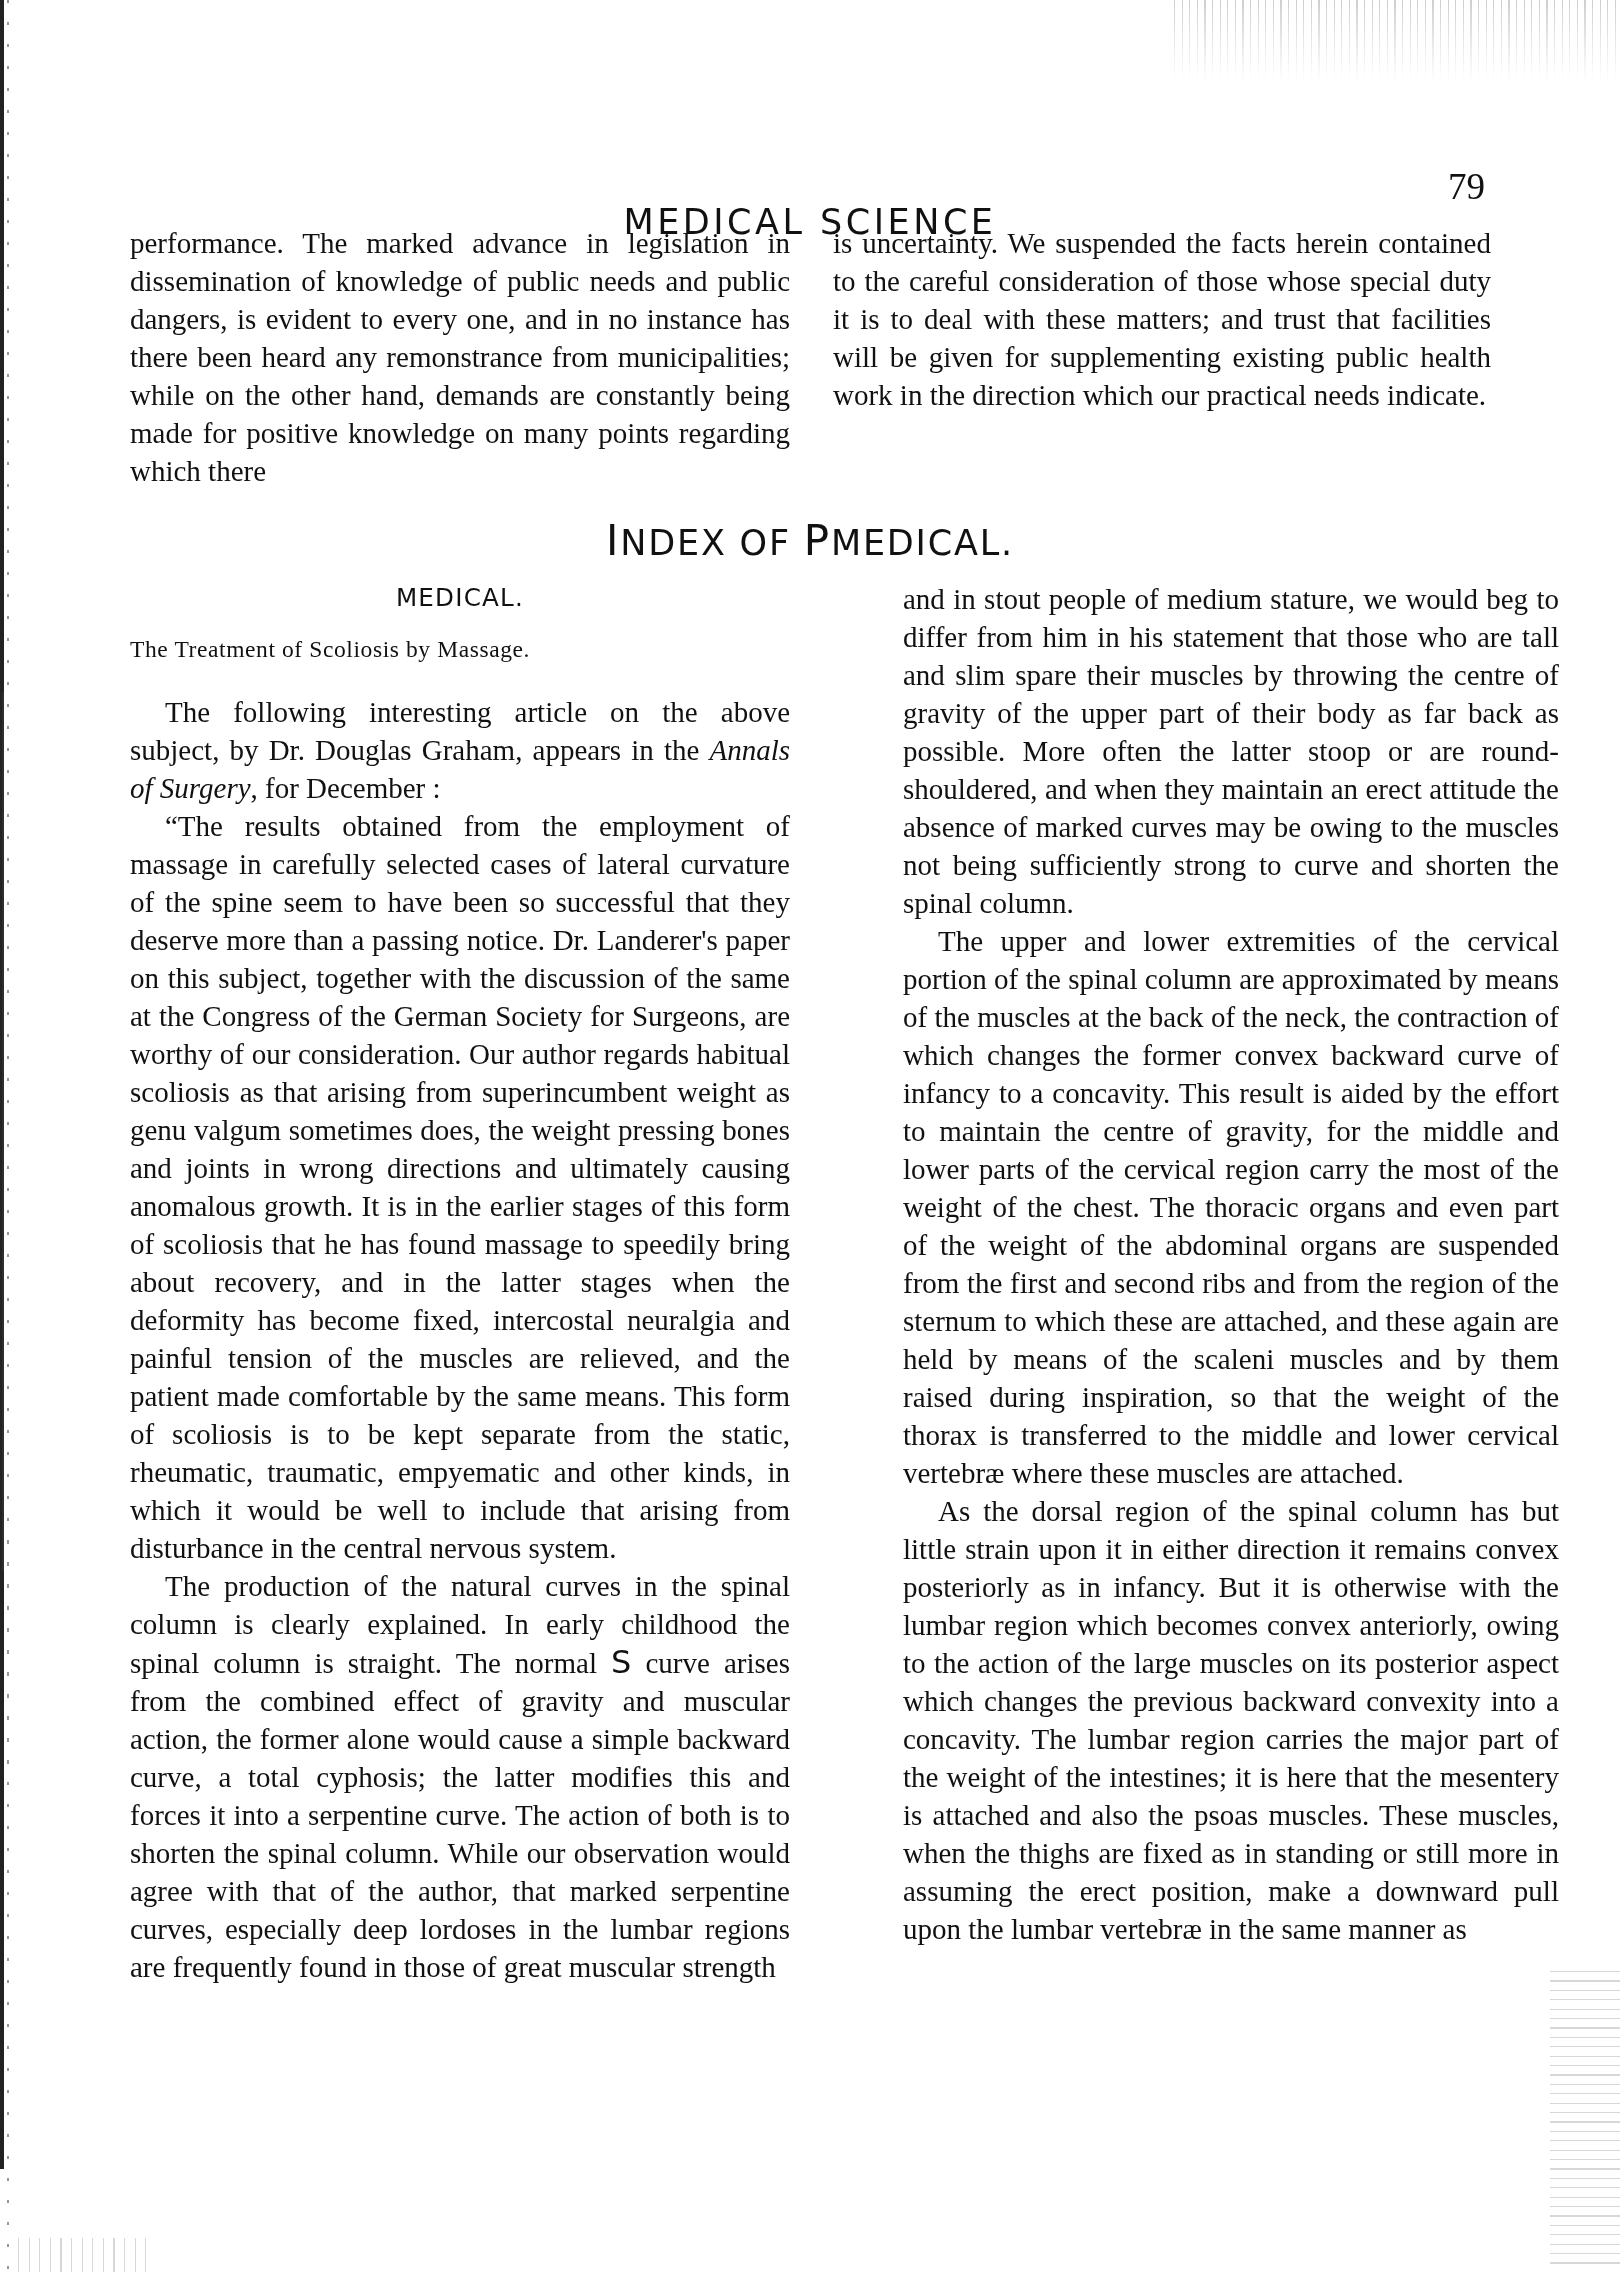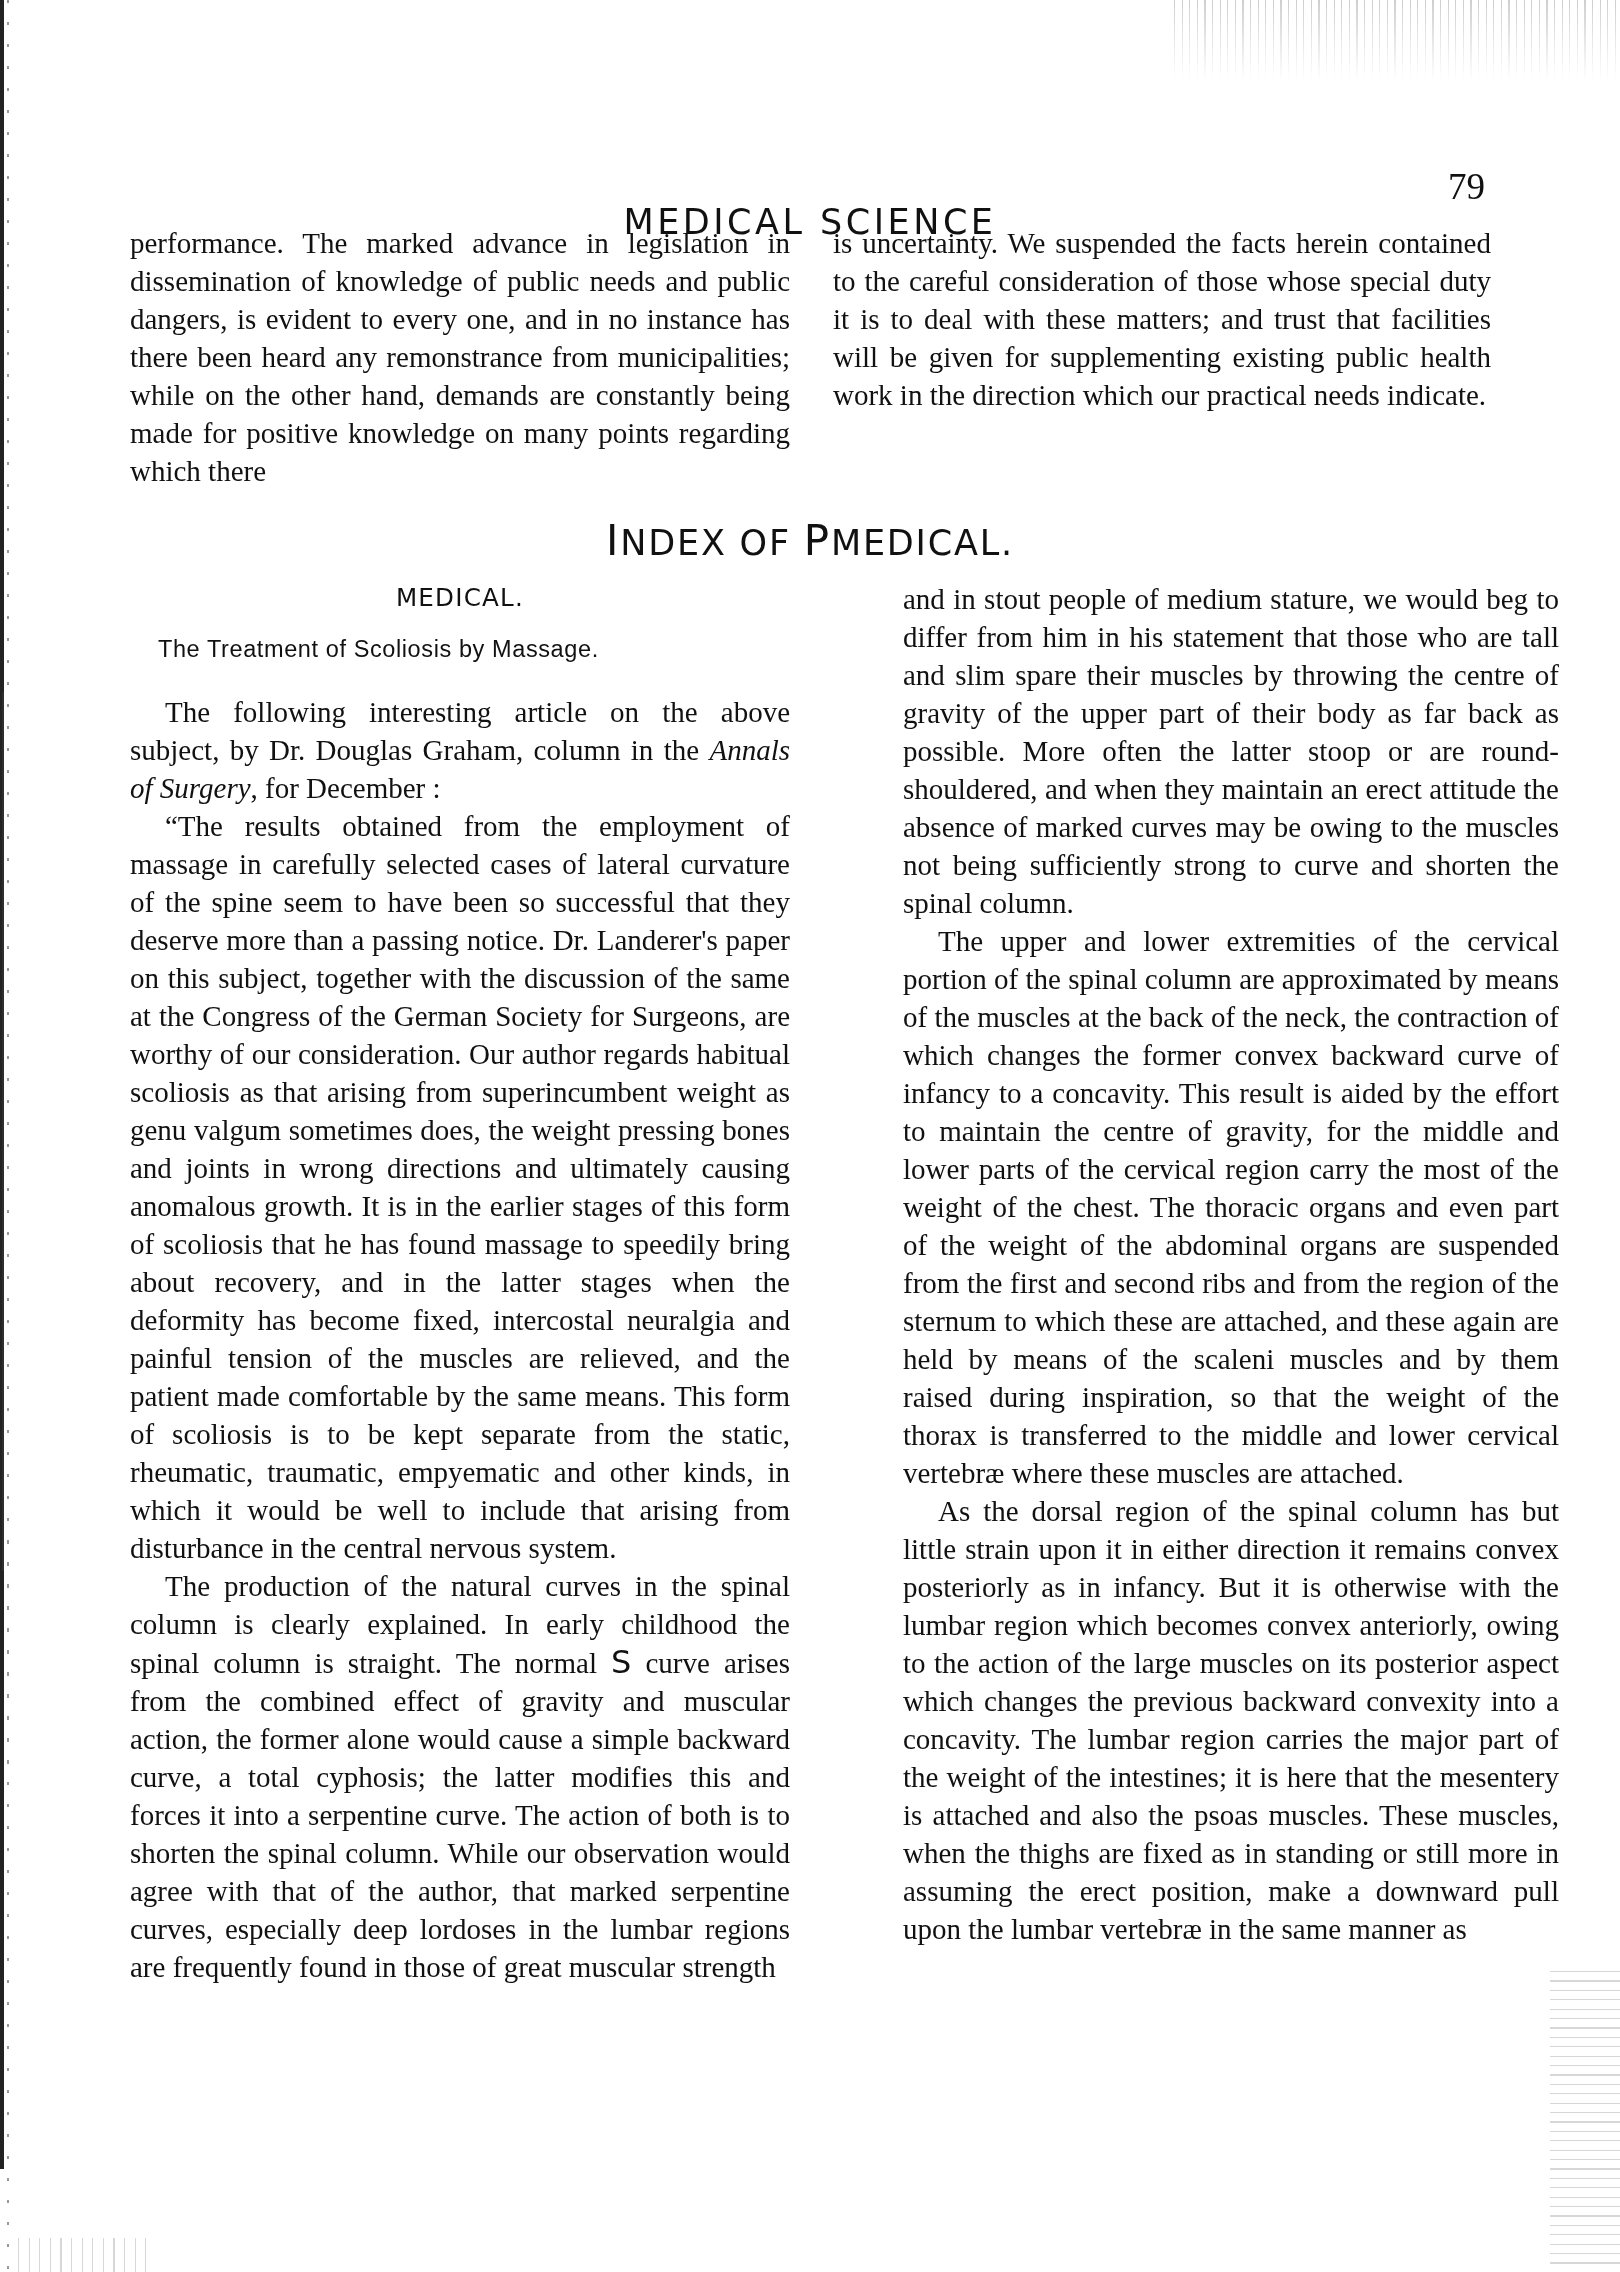--- a/index.html
+++ b/index.html
@@ -29,21 +29,21 @@
   .col-top-left { left: 130px; top: 224px; width: 660px; }
   .col-top-right { left: 833px; top: 224px; width: 658px; }
 
   .section-title { position: absolute; top: 516px; left: 0; width: 1620px; text-align: center;
     font-family: "DejaVu Sans", sans-serif; font-size: 35px; letter-spacing: 1.8px; font-variant: small-caps; }
   .section-title .cap { font-size: 42px; }
 
   .sub-head { position: absolute; left: 130px; width: 660px; text-align: center;
     font-family: "DejaVu Sans", sans-serif; font-size: 24.6px; letter-spacing: 1.2px; top: 583px; }
   .article-title { position: absolute; left: 130px; width: 660px; top: 636px;
-    font-family: Liberation Sans, sans-serif; font-size: 23.5px; letter-spacing: 0.6px; margin-left: 28px; }
+    font-family: Liberation Serif, serif; font-size: 23.5px; letter-spacing: 0.6px; }
 
   .col-body-left { left: 130px; top: 693px; width: 660px; }
   .col-body-right { left: 867px; top: 580px; width: 656px; margin-left: 36px; }
   .italic { font-style: italic; }
   .bigS { font-family: "DejaVu Sans", sans-serif; font-size: 32px; }
 </style>
 </head>
 <body>
 
 <div class="page">
@@ -65,21 +65,21 @@
   </div>
 
   <div class="section-title">
     <span class="cap">I</span><span>NDEX OF </span><span class="cap">P</span><span>MEDICAL.</span>
   </div>
 
   <div class="sub-head">MEDICAL.</div>
   <div class="article-title">The Treatment of Scoliosis by Massage.</div>
 
   <div class="col col-body-left">
-    <p class="indent"><span>The following interesting article on the above subject, by Dr. Douglas Graham, column in the </span><span class="italic">Annals of Surgery</span><span>, for December :</span></p>
+    <p class="indent"><span>The following interesting article on the above subject, by Dr. Douglas Graham, appears in the </span><span class="italic">Annals of Surgery</span><span>, for December :</span></p>
     <p class="indent">“The results obtained from the employment of massage in carefully selected cases of lateral curvature of the spine seem to have been so successful that they deserve more than a passing notice.  Dr. Landerer's paper on this subject, together with the discussion of the same at the Congress of the German Society for Surgeons, are worthy of our consideration.  Our author regards habitual scoliosis as that arising from superincumbent weight as genu valgum sometimes does, the weight pressing bones and joints in wrong directions and ultimately causing anomalous growth.  It is in the earlier stages of this form of scoliosis that he has found massage to speedily bring about recovery, and in the latter stages when the deformity has become fixed, intercostal neuralgia and painful tension of the muscles are relieved, and the patient made comfortable by the same means.  This form of scoliosis is to be kept separate from the static, rheumatic, traumatic, empyematic and other kinds, in which it would be well to include that arising from disturbance in the central nervous system.</p>
     <p class="indent"><span>The production of the natural curves in the spinal column is clearly explained.  In early childhood the spinal column is straight.  The normal </span><span class="bigS">S</span><span> curve arises from the combined effect of gravity and muscular action, the former alone would cause a simple backward curve, a total cyphosis; the latter modifies this and forces it into a serpentine curve.  The action of both is to shorten the spinal column.  While our observation would agree with that of the author, that marked serpentine curves, especially deep lordoses in the lumbar regions are frequently found in those of great muscular strength</span></p>
   </div>
 
   <div class="col col-body-right">
     <p>and in stout people of medium stature, we would beg to differ from him in his statement that those who are tall and slim spare their muscles by throwing the centre of gravity of the upper part of their body as far back as possible.  More often the latter stoop or are round-shouldered, and when they maintain an erect attitude the absence of marked curves may be owing to the muscles not being sufficiently strong to curve and shorten the spinal column.</p>
     <p class="indent">The upper and lower extremities of the cervical portion of the spinal column are approximated by means of the muscles at the back of the neck, the contraction of which changes the former convex backward curve of infancy to a concavity.  This result is aided by the effort to maintain the centre of gravity, for the middle and lower parts of the cervical region carry the most of the weight of the chest.  The thoracic organs and even part of the weight of the abdominal organs are suspended from the first and second ribs and from the region of the sternum to which these are attached, and these again are held by means of the scaleni muscles and by them raised during inspiration, so that the weight of the thorax is transferred to the middle and lower cervical vertebræ where these muscles are attached.</p>
     <p class="indent">As the dorsal region of the spinal column has but little strain upon it in either direction it remains convex posteriorly as in infancy.  But it is otherwise with the lumbar region which becomes convex anteriorly, owing to the action of the large muscles on its posterior aspect which changes the previous backward convexity into a concavity.  The lumbar region carries the major part of the weight of the intestines; it is here that the mesentery is attached and also the psoas muscles.  These muscles, when the thighs are fixed as in standing or still more in assuming the erect position, make a downward pull upon the lumbar vertebræ in the same manner as</p>
   </div>
 </div>

